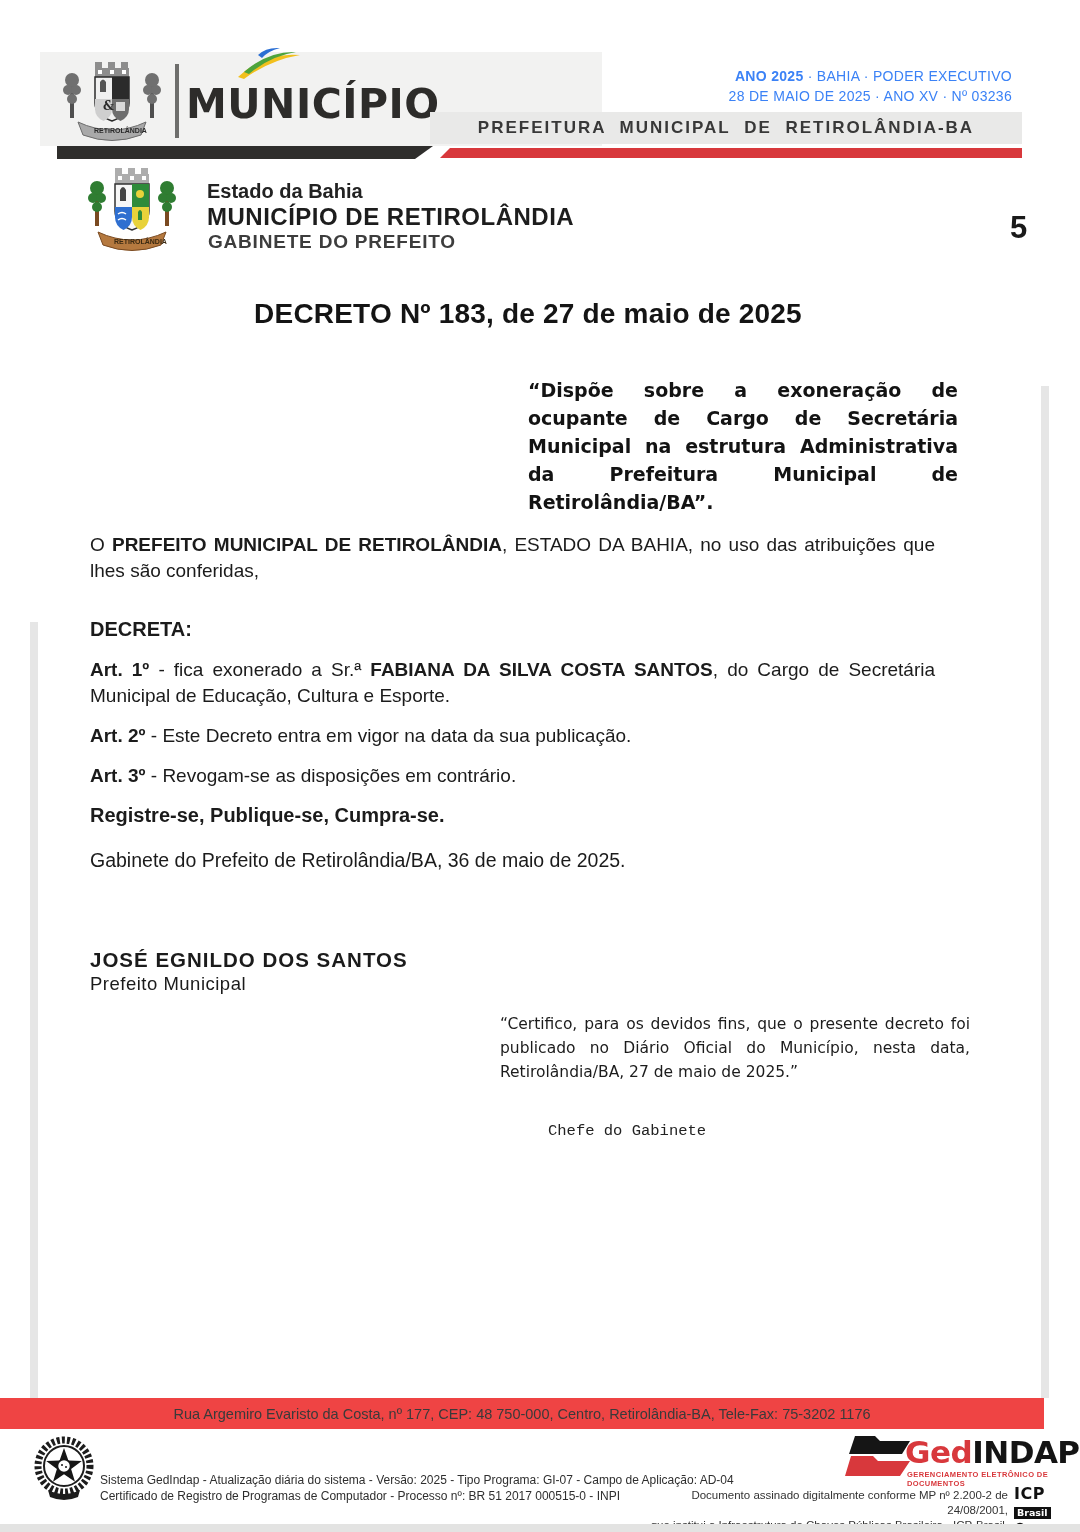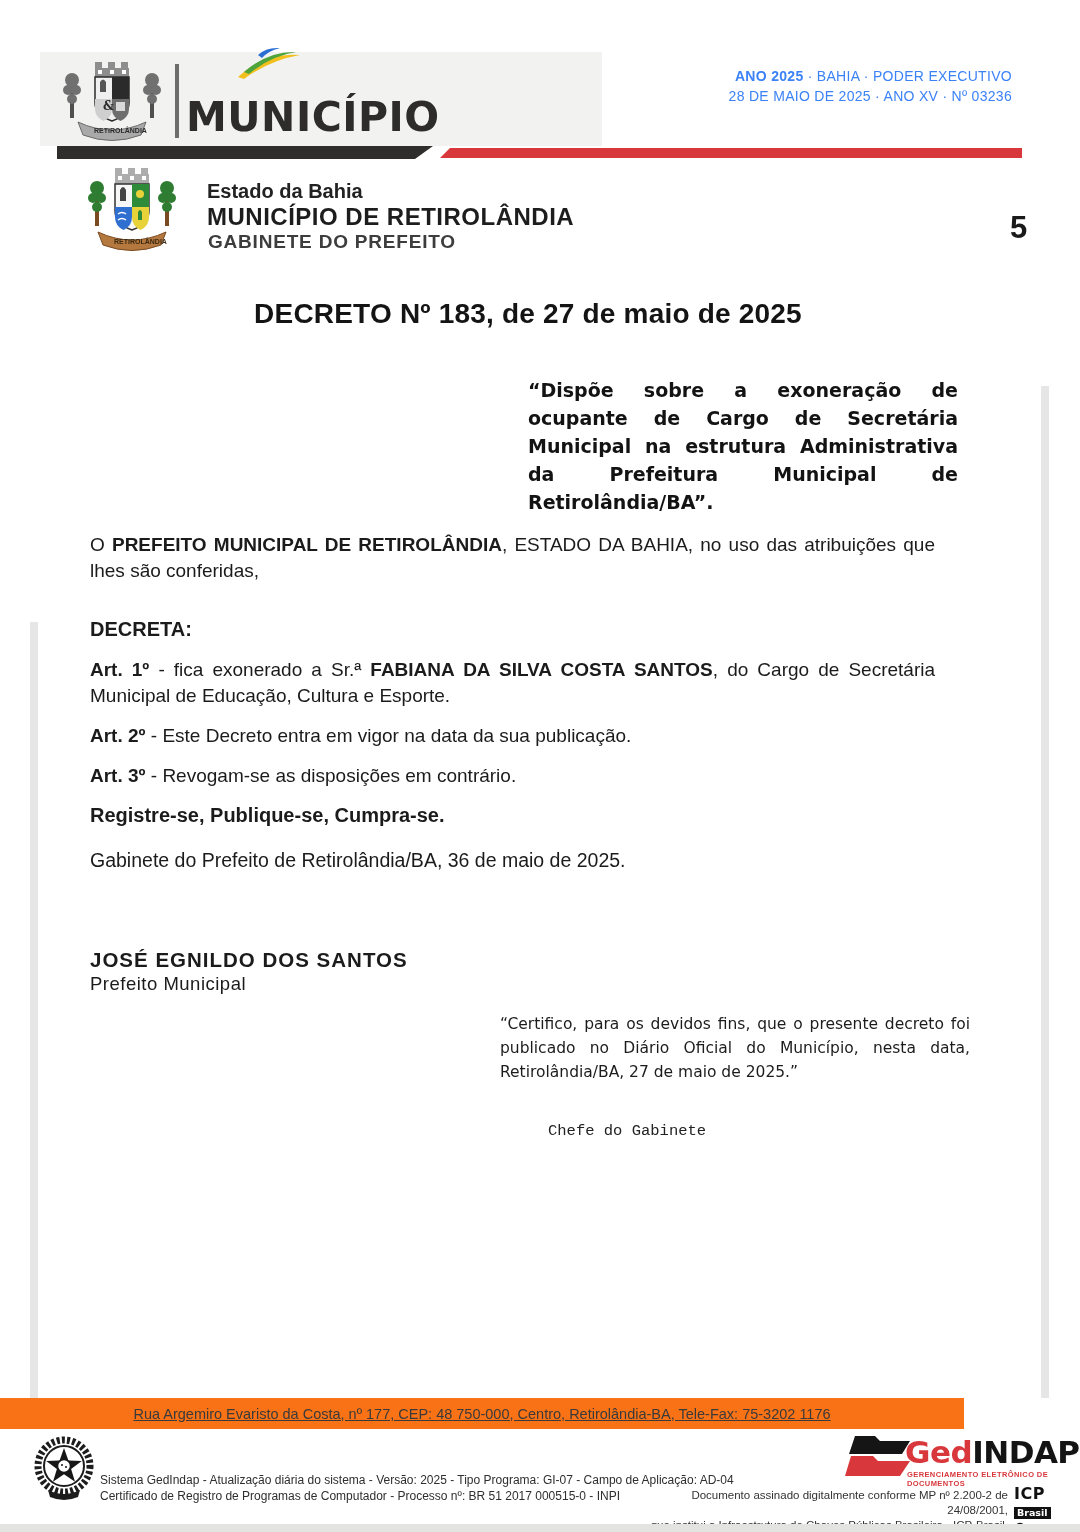--- a/index.html
+++ b/index.html
@@ -11,21 +11,21 @@
     background: #ffffff;
     overflow: hidden;
   }
   .abs { position: absolute; }
 
   
   .masthead-bg { left: 40px; top: 52px; width: 562px; height: 94px; background: #f2f2f1; }
   .logo-divider { left: 175px; top: 64px; width: 4px; height: 74px; background: #6e6e6c; }
   .logo-line1 { left: 188px; top: 58px; font-family: "DejaVu Sans", sans-serif;
     font-size: 33px; color: #464543; letter-spacing: 0.5px; }
-  .logo-line2 { left: 186px; top: 93px; font-family: "DejaVu Sans", sans-serif;
+  .logo-line2 { left: 186px; top: 80px; font-family: "DejaVu Sans", sans-serif;
     font-size: 41px; font-weight: 800; color: #2d2c2a; letter-spacing: 0.5px; }
   .edition-info { right: 68px; top: 66px; text-align: right; font-size: 14px;
     color: #3b82f6; line-height: 20px; letter-spacing: 0.3px; }
   .edition-info b { font-weight: 700; }
   .entity-bar { left: 430px; top: 112px; width: 592px; height: 32px;
     background: #e9e9e8; display: flex; align-items: center; justify-content: center;
     font-size: 17px; font-weight: 700; letter-spacing: 2px; word-spacing: 7px; color: #383838; }
   .bar-black { left: 57px; top: 146px; width: 376px; height: 13px;
     background: var(--dark, #2f2e2c);
     clip-path: polygon(0 0, 100% 0, calc(100% - 18px) 100%, 0 100%); }
@@ -59,23 +59,23 @@
 
   .certification { left: 500px; top: 1012px; width: 470px;
     font-family: "DejaVu Sans", sans-serif; font-size: 15.5px; color: #1c1c1c;
     text-align: justify; line-height: 24px; }
   .certifier-name { left: 503px; top: 1098px; font-family: "DejaVu Sans", sans-serif;
     font-size: 17.5px; font-weight: 700; letter-spacing: 0.3px; color: #161616; }
   .certifier-role { left: 548px; top: 1122px; font-family: Liberation Mono, monospace;
     font-size: 15.5px; color: #222; }
 
   
-  .address-bar { left: 0; top: 1398px; width: 964px; height: 31px; background: #f97316;
+  .address-bar { left: 0; top: 1398px; width: 1044px; height: 31px; background: #ef4444;
     display: flex; align-items: center; justify-content: center;
-    font-size: 14.5px; color: #3a3a3a; text-decoration: underline; }
+    font-size: 14.5px; color: #3a3a3a; }
   .footer-note { left: 100px; top: 1438px; font-size: 12px; color: #2e2e2e; line-height: 16px; }
   .footer-system { left: 100px; top: 1472px; font-size: 12px; color: #2e2e2e; line-height: 16px; }
   .ged-wordmark { left: 905px; top: 1434px; font-size: 31px; font-weight: 800;
     font-family: "DejaVu Sans", sans-serif; letter-spacing: -0.5px; }
   .ged-wordmark .ged { color: var(--red, #d8383c); }
   .ged-wordmark .indap { color: #141414; }
   .ged-tagline { left: 907px; top: 1470px; font-size: 7.5px; color: var(--red, #d8383c);
     letter-spacing: 0.4px; font-weight: 700; }
   .signed-note { left: 640px; top: 1488px; width: 368px; text-align: right;
     font-size: 11.5px; color: #333; line-height: 15px; }
@@ -133,20 +133,21 @@
     <path d="M22 9 Q30 1 44 2 Q32 5 26 12 Z" fill="#2b6fd4"></path>
   </svg>
 
   <div class="abs logo-line2">MUNICÍPIO</div>
 
   <div class="abs edition-info">
     <div><b>ANO 2025</b><span> · BAHIA  ·  PODER EXECUTIVO</span></div>
     <div>28 DE MAIO DE 2025 ·  ANO XV  ·  Nº 03236</div>
   </div>
 
+  <div class="abs entity-bar">PREFEITURA MUNICIPAL DE RETIROLÂNDIA-BA</div>
   <div class="abs bar-black"></div>
   <div class="abs bar-red"></div>
 
   <svg class="abs" style="left:86px;top:166px;" width="92" height="96" viewBox="0 0 92 96">
     <rect x="29" y="8" width="34" height="10" fill="#adadad"></rect>
     <rect x="29" y="2" width="7" height="7" fill="#adadad"></rect>
       <rect x="42" y="2" width="7" height="7" fill="#adadad"></rect>
       <rect x="55" y="2" width="7" height="7" fill="#adadad"></rect>
     <rect x="32" y="10" width="4" height="4" fill="#fff"></rect>
       <rect x="44" y="10" width="4" height="4" fill="#fff"></rect>

